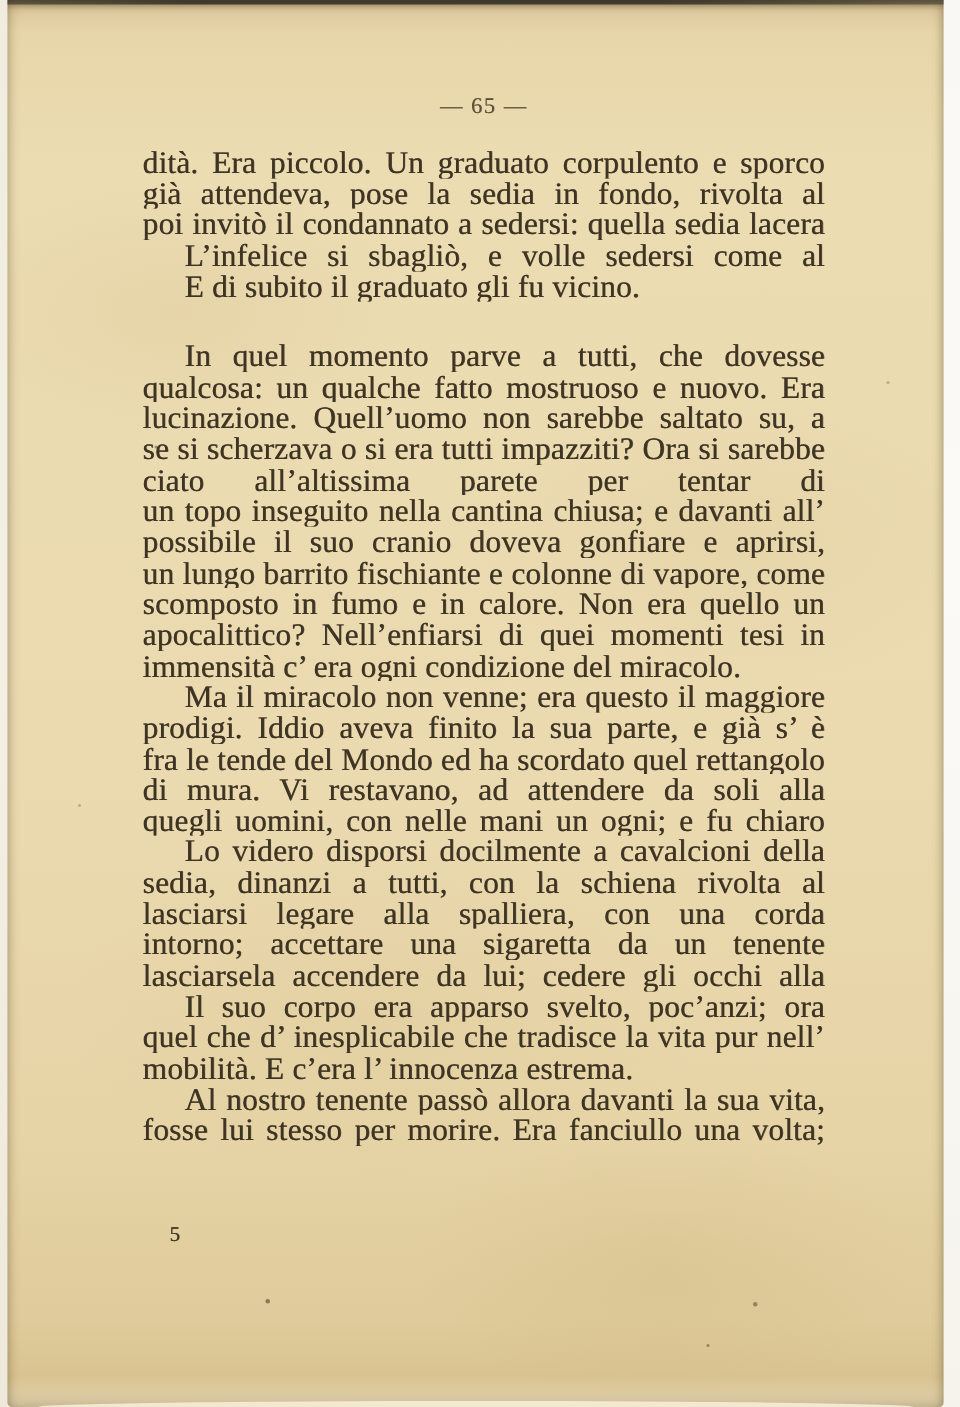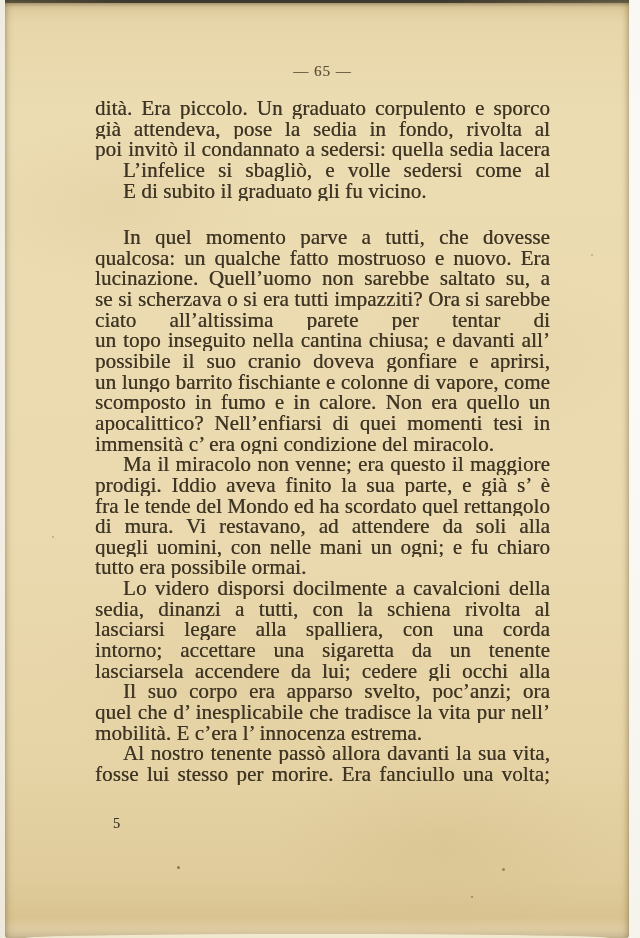--- a/index.html
+++ b/index.html
@@ -167,21 +167,20 @@
         <div class="line">scomposto in fumo e in calore. Non era quello un giorno</div>
         <div class="line">apocalittico? Nell’enfiarsi di quei momenti tesi in tante</div>
         <div class="line last">immensità c’ era ogni condizione del miracolo.</div>
       </div>
       <div class="paragraph">
         <div class="line indent">Ma il miracolo non venne; era questo il maggiore dei</div>
         <div class="line">prodigi. Iddio aveva finito la sua parte, e già s’ è ritirato</div>
         <div class="line">fra le tende del Mondo ed ha scordato quel rettangolo</div>
         <div class="line">di mura. Vi restavano, ad attendere da soli alla bisogna</div>
         <div class="line">quegli uomini, con nelle mani un ogni; e fu chiaro che</div>
-        <div class="line last">tutto era possibile ormai.</div>
       </div>
       <div class="paragraph">
         <div class="line indent">Lo videro disporsi docilmente a cavalcioni della lurida</div>
         <div class="line">sedia, dinanzi a tutti, con la schiena rivolta al quadrato;</div>
         <div class="line">lasciarsi legare alla spalliera, con una corda passatagli</div>
         <div class="line">intorno; accettare una sigaretta da un tenente accorso, e</div>
         <div class="line last">lasciarsela accendere da lui; cedere gli occhi alla benda.</div>
       </div>
       <div class="paragraph">
         <div class="line indent">Il suo corpo era apparso svelto, poc’anzi; ora sembrava</div>

